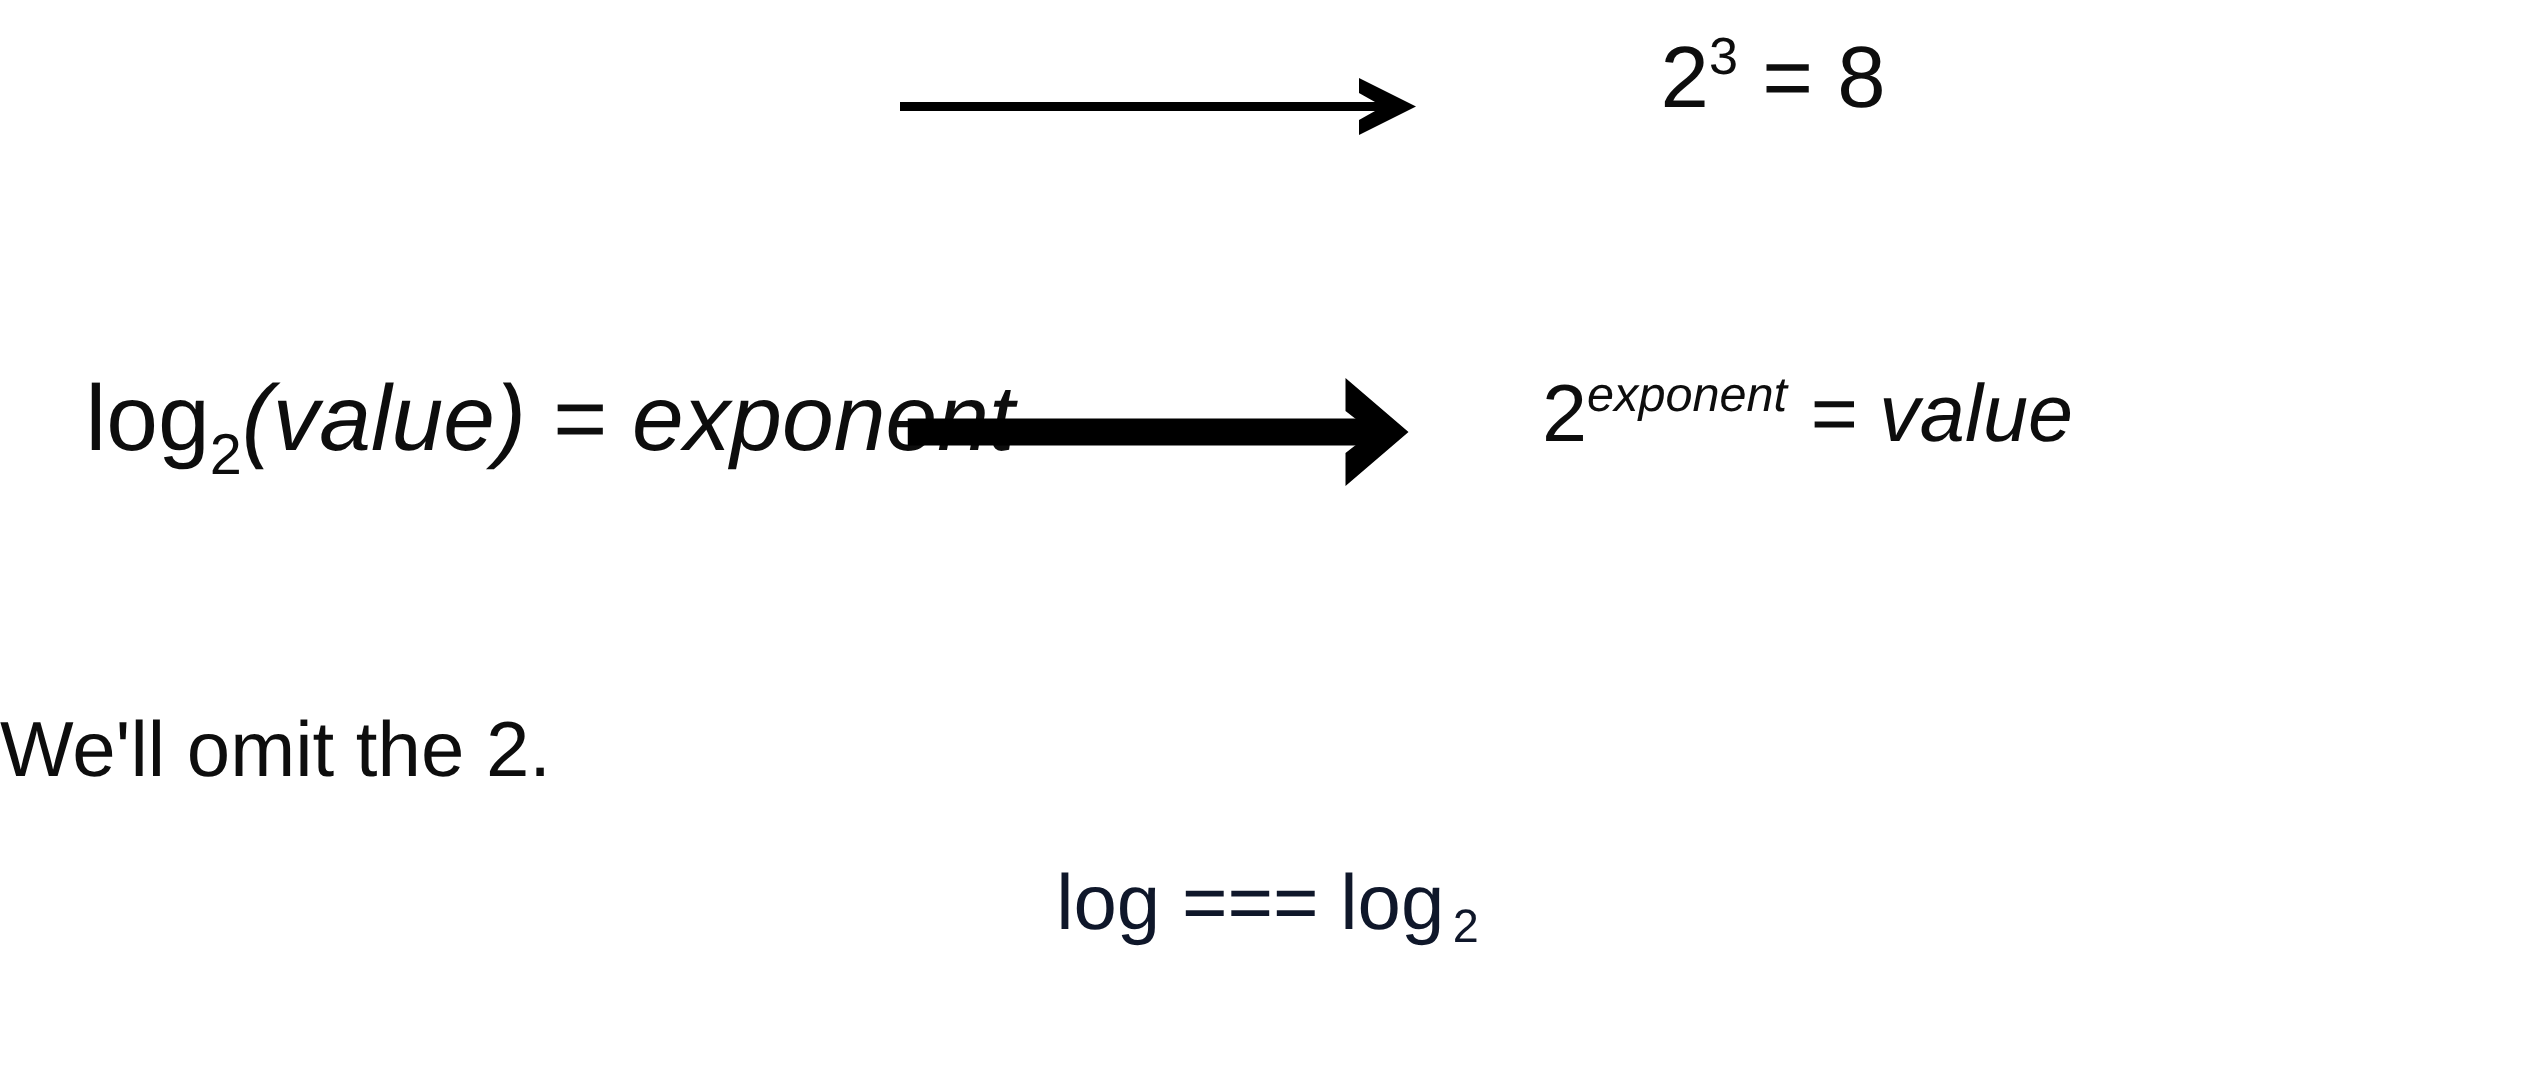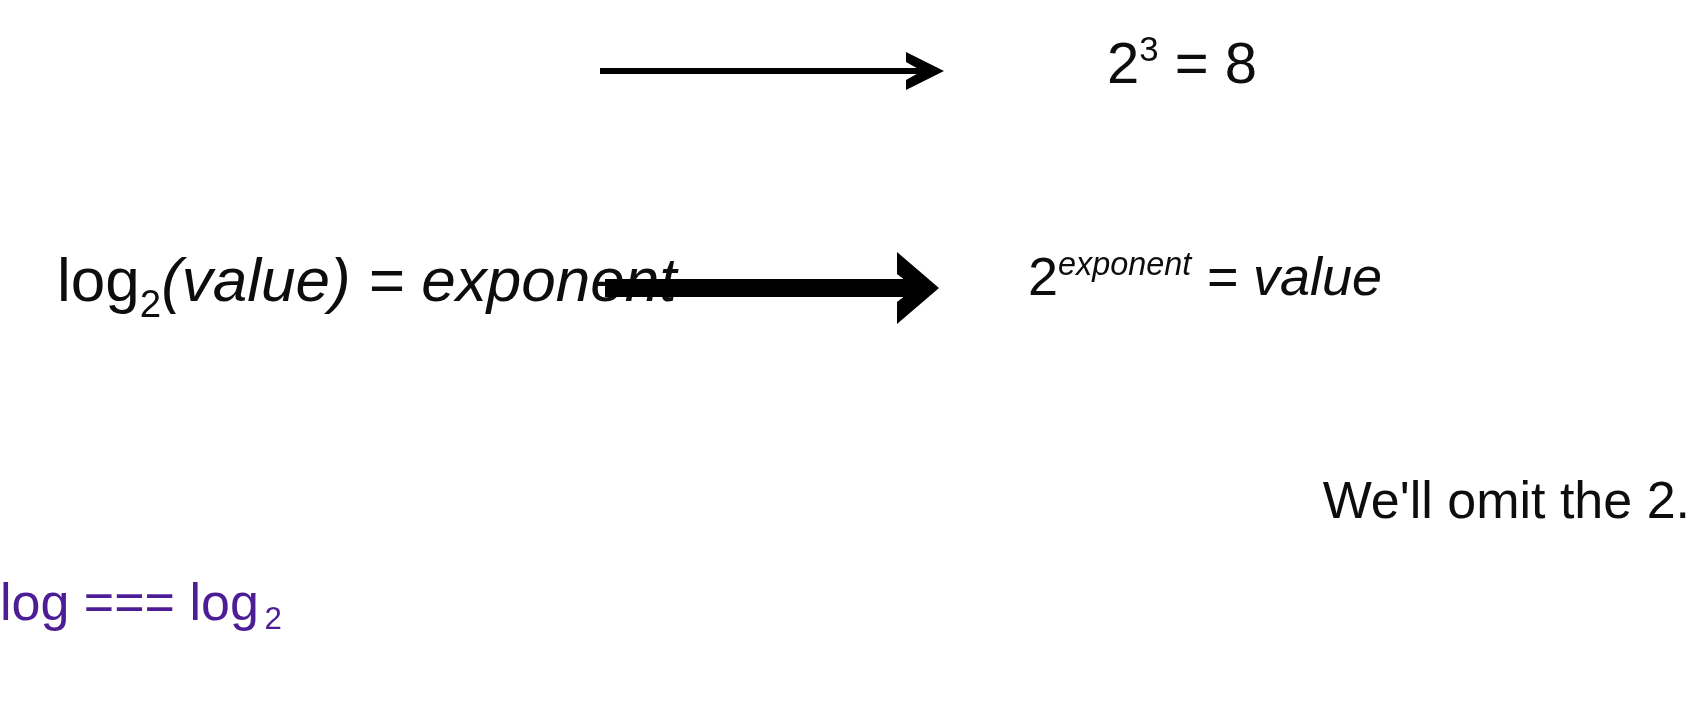--- a/index.html
+++ b/index.html
@@ -46,21 +46,21 @@
   }
 
   
   #row1-left {
     left: 228px;
     top: 34px;
     font-size: 58px;
   }
   #row1-right {
     left: 1107px;
-    top: 34px;
+    top: 23px;
     font-size: 58px;
   }
 
   
   #row2-left {
     left: 57px;
     top: 249px;
     font-size: 62px;
   }
   #row2-right {
@@ -85,34 +85,34 @@
     width: 335px;
     height: 80px;
   }
 
   
   #caption-omit {
     position: absolute;
     left: 0;
     right: 0;
     top: 470px;
-    text-align: right;
+    text-align: left;
     font-size: 52px;
     color: #0d0d0d;
     font-family: "Liberation Sans", sans-serif;
     white-space: nowrap;
   }
   #caption-equiv {
     position: absolute;
     left: 0;
     right: 0;
     top: 572px;
-    text-align: left;
+    text-align: center;
     font-size: 52px;
-    color: #4c1d95;
+    color: #0f172a;
     font-family: "Liberation Sans", sans-serif;
     white-space: nowrap;
   }
   #caption-equiv .trailing-sub {
     font-size: 0.60em;
     vertical-align: -0.30em;
     line-height: 0;
     margin-left: 0.18em;
   }
 </style>

